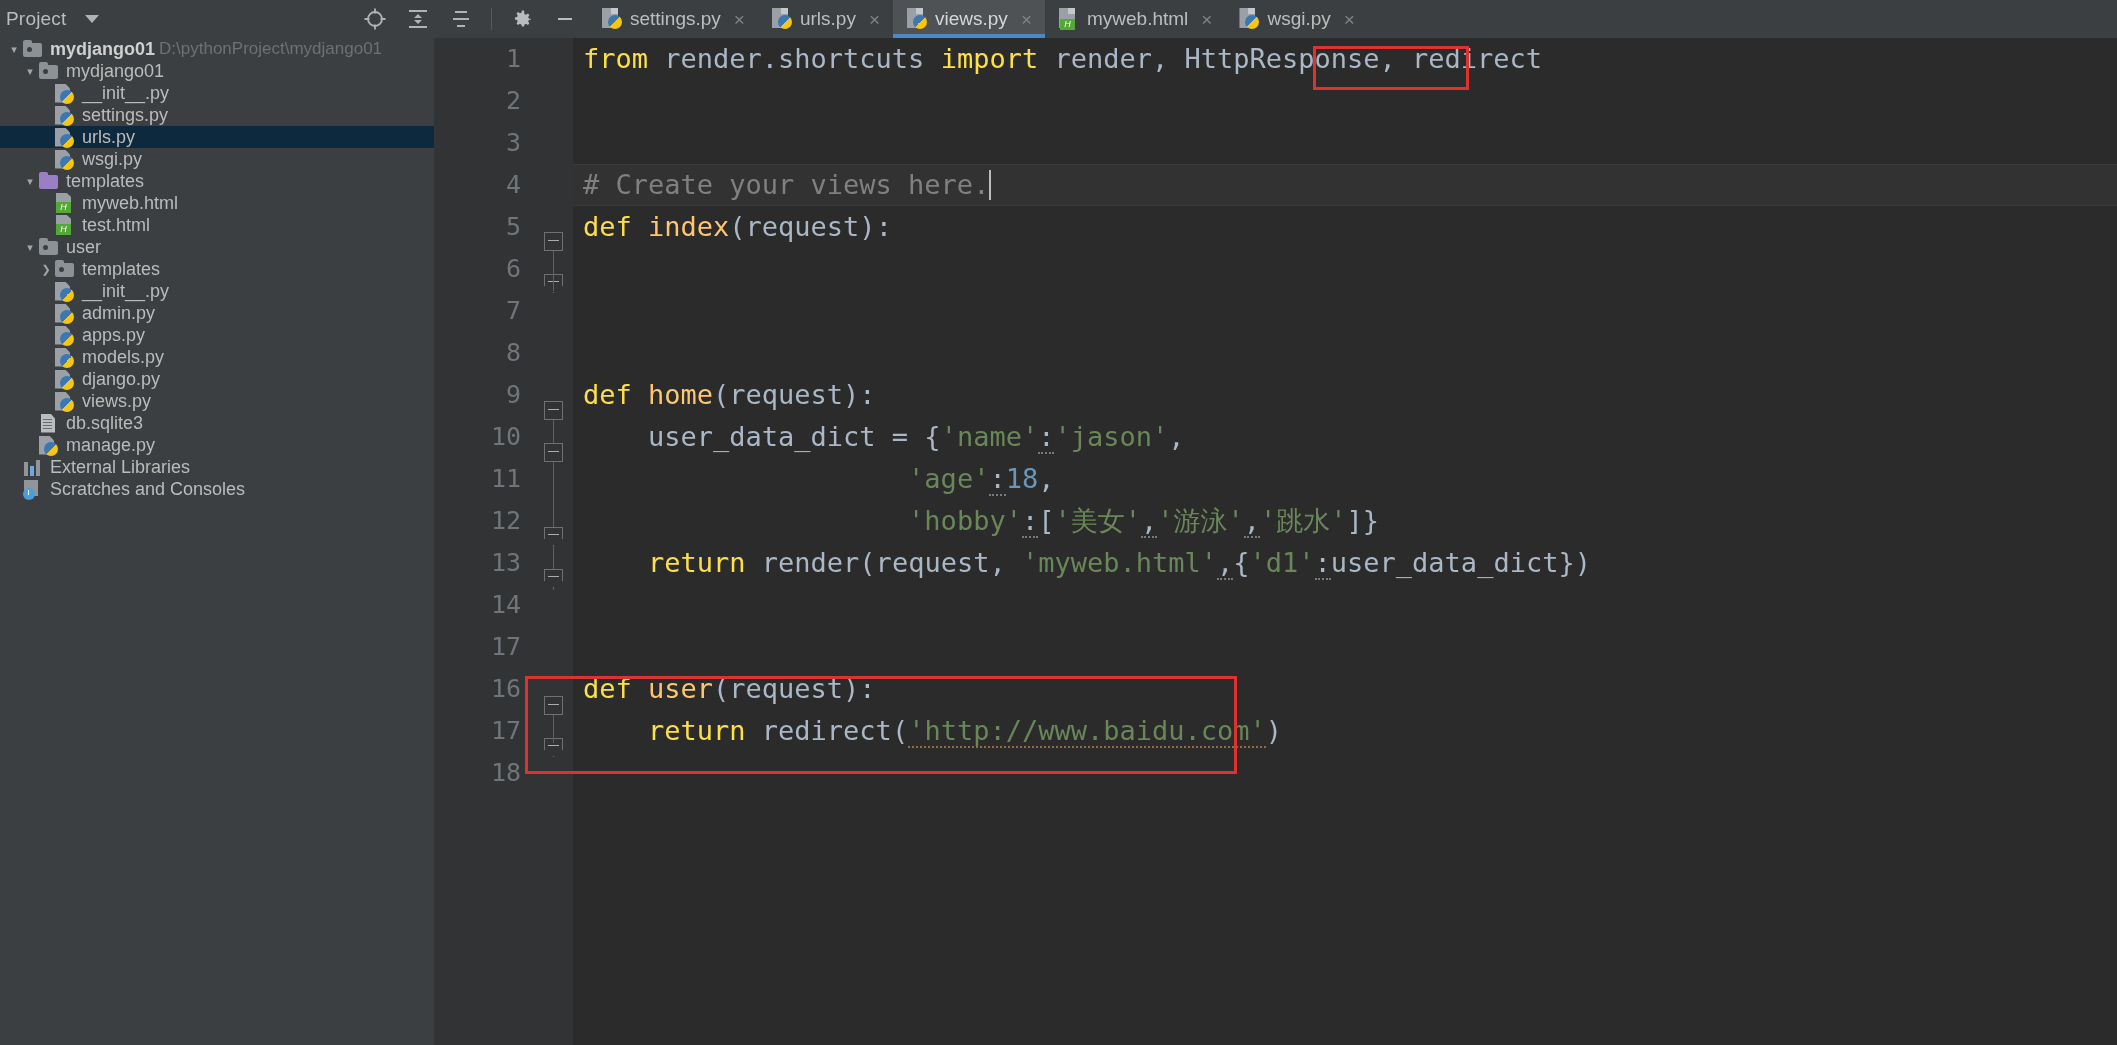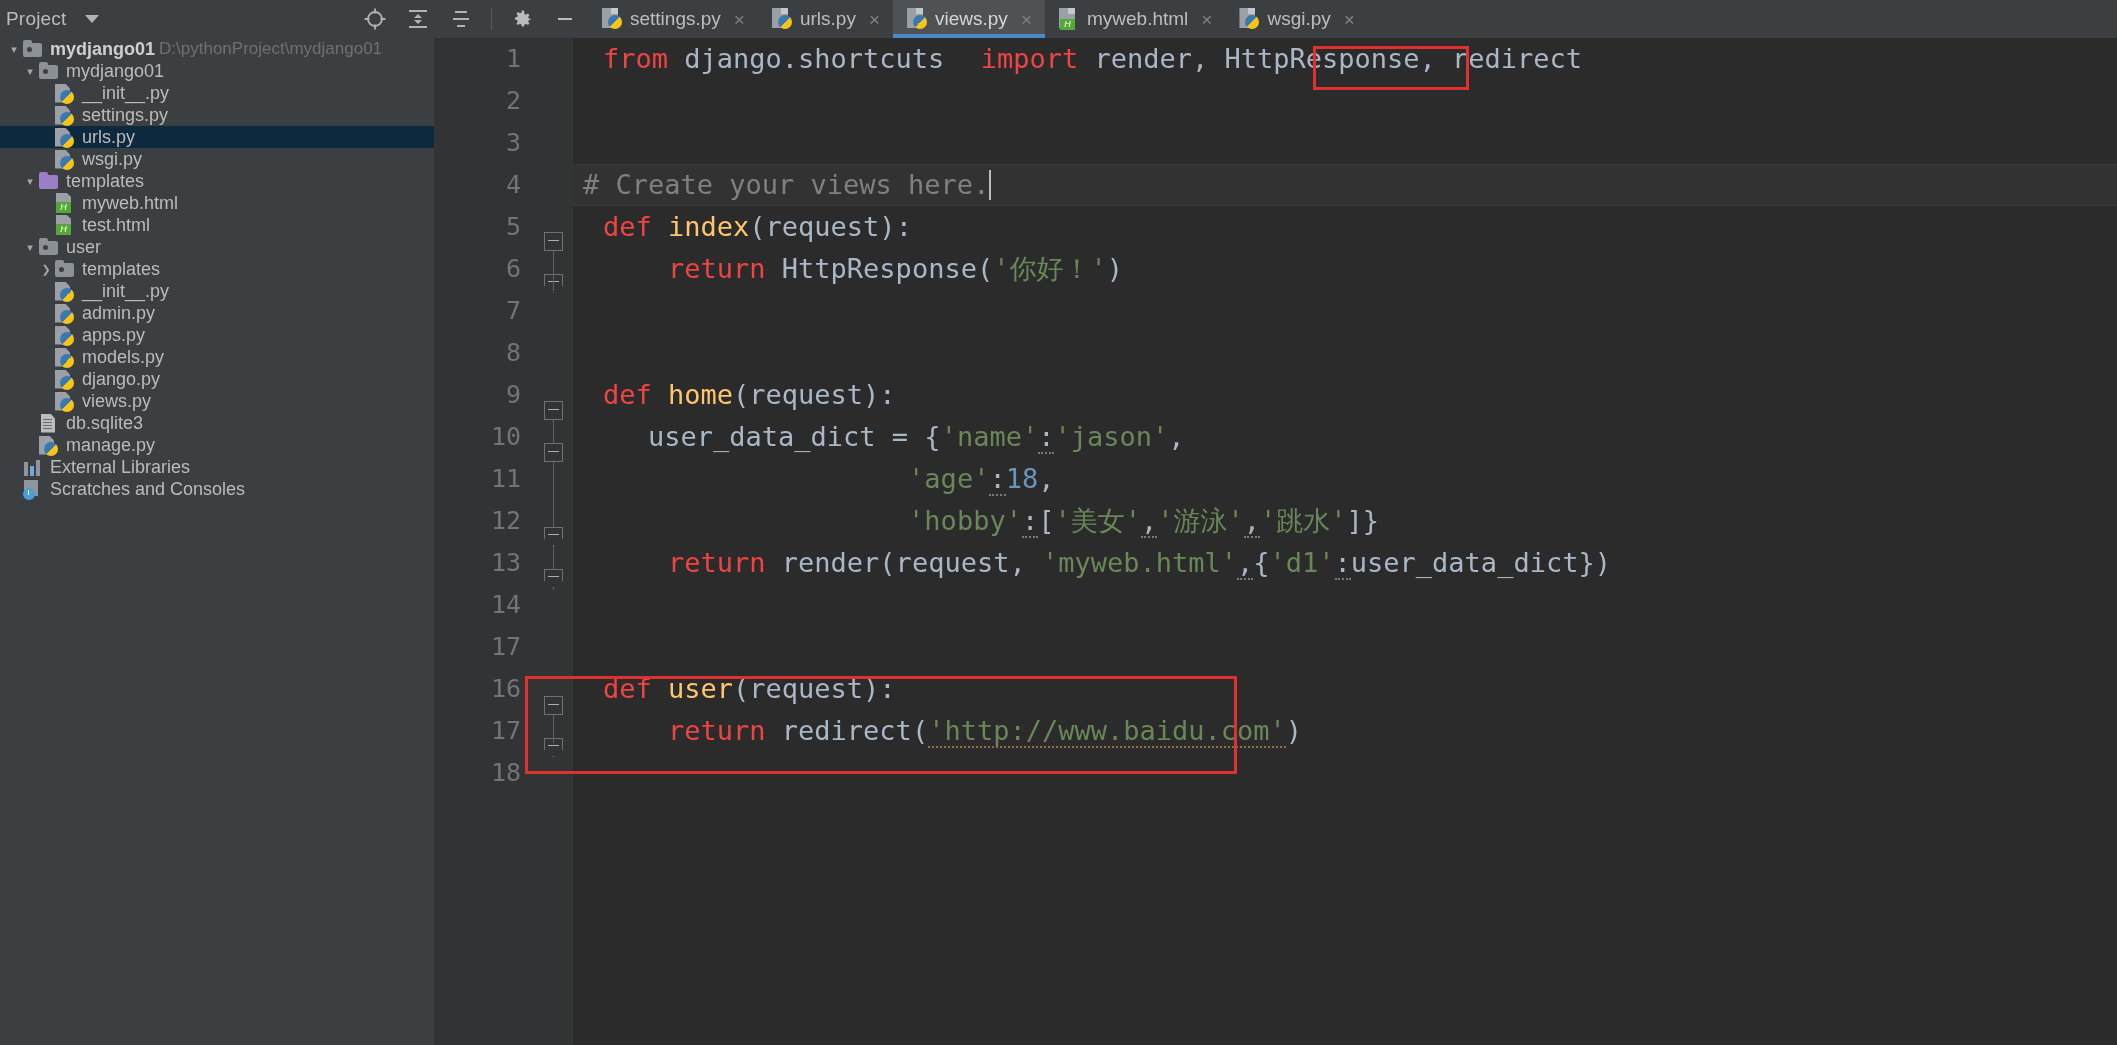--- a/index.html
+++ b/index.html
@@ -161,21 +161,21 @@
   .code{
     flex:1; position:relative; background:#2b2b2b; overflow:hidden;
     font-family:"DejaVu Sans Mono", monospace; font-size:27px;
   }
   .cline{
     position:absolute; left:0; right:0; height:42px; line-height:42px; white-space:pre;
     padding-left:10px; font-family:"DejaVu Sans Mono", monospace; font-size:27px;
   }
   .cline.caretline{ background:#323232; box-shadow:inset 0 1px 0 #3a3a3a, inset 0 -1px 0 #3a3a3a; }
 
-  .kw{ color:#ef4444;margin-left:20px; }
+  .kw{ color:#fde047; }
   .fn{ color:#ffc66d; }
   .id{ color:#a9b7c6; }
   .str{ color:#6a8759; }
   .num{ color:#6897bb; }
   .cmt{ color:#808080; }
   .punct{ color:#a9b7c6; }
 
   .caret{
     display:inline-block; width:2px; height:30px; background:#bbbbbb; vertical-align:-6px;
   }
@@ -545,26 +545,25 @@
             <i class="minus"></i>
           </div>
         <div class="foldmark end" style="top:700px;">
             <i class="box"></i>
             <i class="minus"></i>
           </div>
         <div class="foldline" style="top:677px;height:28px;"></div>
       </div>
 
       <div class="code" id="code">
-          <div class="cline" style="top: 0px;"><span class="kw">from</span><span class="id"> django.shortcuts </span><span class="kw">import</span><span class="id"> render, HttpResponse, </span><span class="id">redirect</span></div>
+          <div class="cline" style="top: 0px;"><span class="kw">from</span><span class="id"> render.shortcuts </span><span class="kw">import</span><span class="id"> render, HttpResponse, </span><span class="id">redirect</span></div>
           <div class="cline" style="top: 42px;"></div>
           <div class="cline" style="top: 84px;"></div>
           <div class="cline" style="top: 168px;"><span class="kw">def</span><span class="fn"> index</span><span class="id">(request):</span></div>
           <div class="cline caretline" style="top: 126px;"><span class="cmt"># Create your views here.</span><span class="caret"></span></div>
-          <div class="cline" style="top: 210px;">    <span class="kw">return</span><span class="id"> HttpResponse(</span><span class="str">'你好！'</span><span class="punct">)</span></div>
           <div class="cline" style="top: 252px;"></div>
           <div class="cline" style="top: 294px;"></div>
           <div class="cline" style="top: 336px;"><span class="kw">def</span><span class="fn"> home</span><span class="id">(request):</span></div>
           <div class="cline" style="top: 378px;">    <span class="id">user_data_dict = {</span><span class="str">'name'</span><span class="punct" style="border-bottom:2px dotted #7a7a7a">:</span><span class="str">'jason'</span><span class="punct">,</span></div>
           <div class="cline" style="top: 420px;">                    <span class="str">'age'</span><span class="punct" style="border-bottom:2px dotted #7a7a7a">:</span><span class="num">18</span><span class="punct">,</span></div>
           <div class="cline" style="top: 462px;">                    <span class="str">'hobby'</span><span class="punct" style="border-bottom:2px dotted #7a7a7a">:</span><span class="punct">[</span><span class="str">'美女'</span><span class="punct" style="border-bottom:2px dotted #7a7a7a">,</span><span class="str">'游泳'</span><span class="punct" style="border-bottom:2px dotted #7a7a7a">,</span><span class="str">'跳水'</span><span class="punct">]}</span></div>
           <div class="cline" style="top: 504px;">    <span class="kw">return</span><span class="id"> render(request, </span><span class="str">'myweb.html'</span><span class="punct" style="border-bottom:2px dotted #7a7a7a">,</span><span class="punct">{</span><span class="str">'d1'</span><span class="punct" style="border-bottom:2px dotted #7a7a7a">:</span><span class="id">user_data_dict</span><span class="punct">})</span></div>
           <div class="cline" style="top: 546px;"></div>
           <div class="cline" style="top: 588px;"></div>
           <div class="cline" style="top: 672px;">    <span class="kw">return</span><span class="id"> redirect(</span><span class="str" style="border-bottom:2px dotted #8f6f3f">'http://www.baidu.com'</span><span class="punct">)</span></div>

